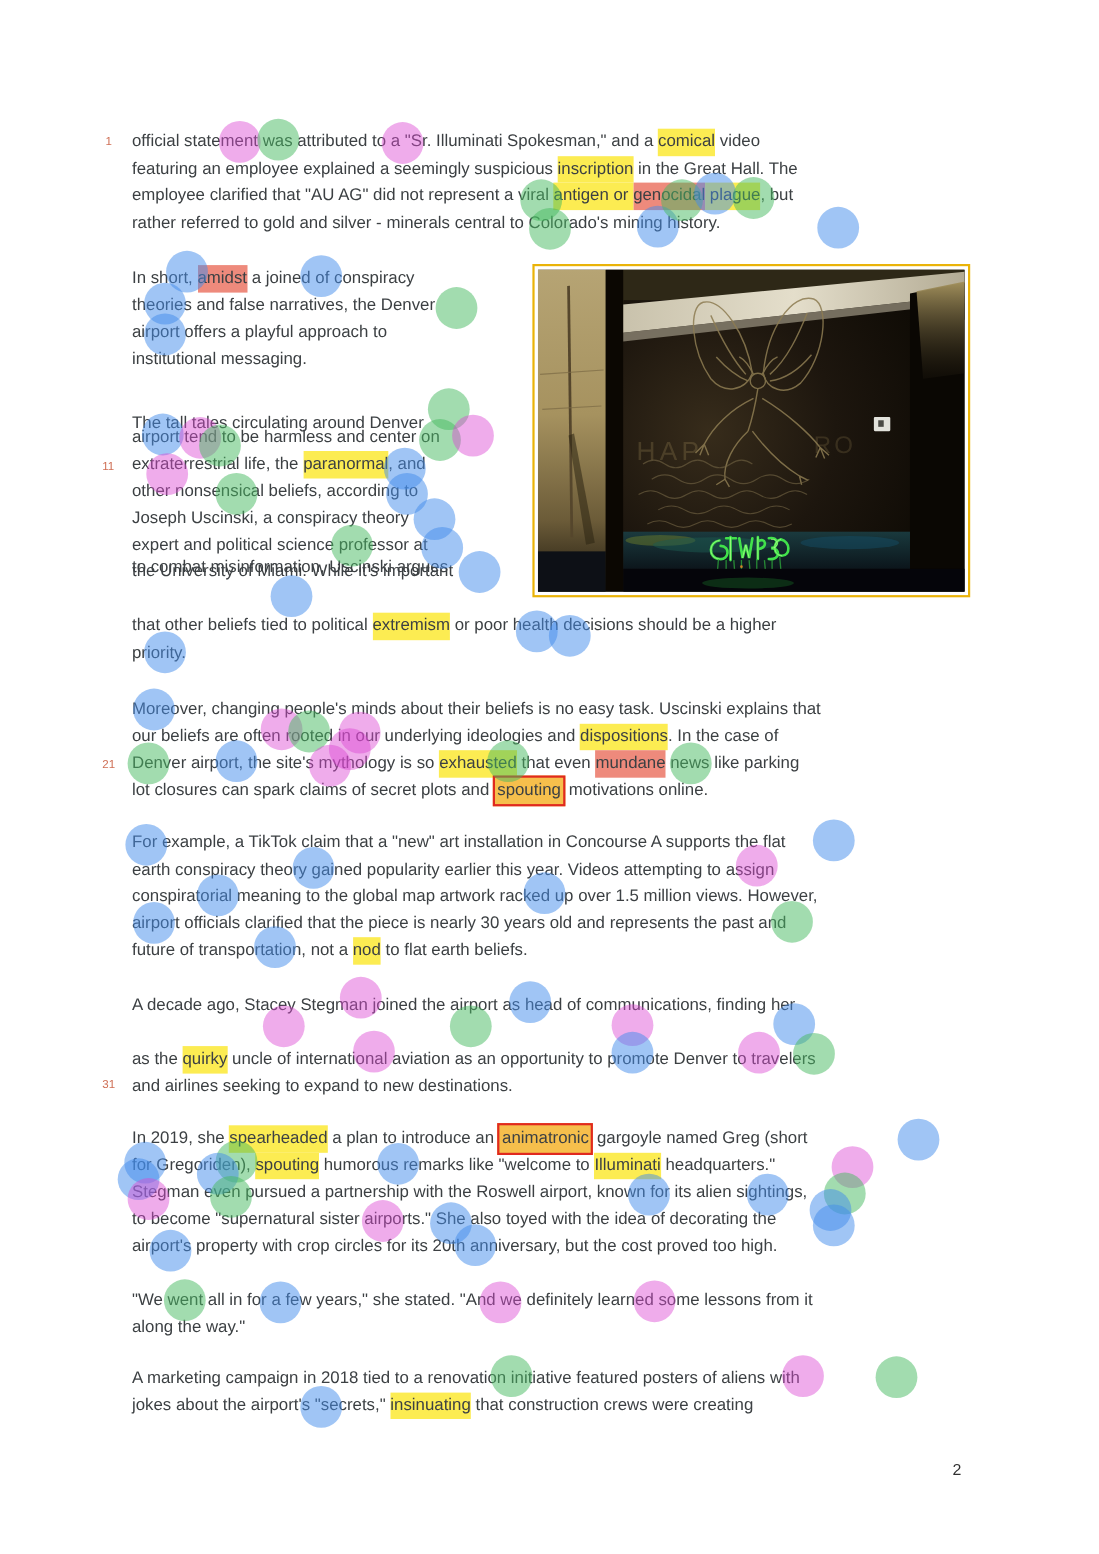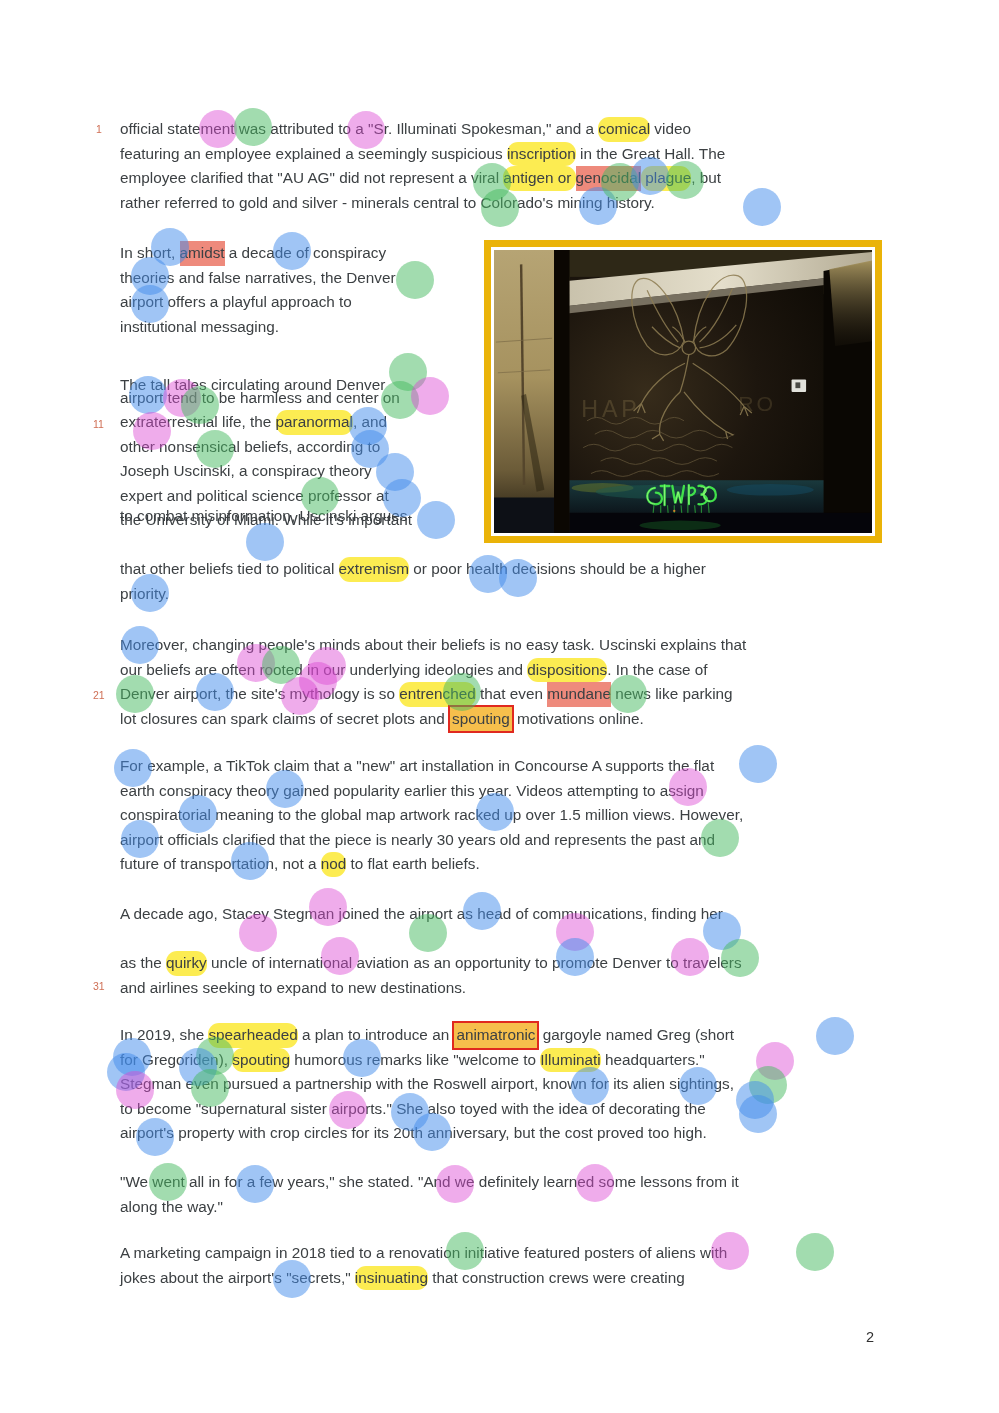--- a/index.html
+++ b/index.html
@@ -1,27 +1,27 @@
 <!DOCTYPE html>
 <html><head>
 <meta charset="utf-8">
 <style>
   html,body{margin:0;padding:0;background:#ffffff;}
   .page{position:relative;width:999px;height:1413px;background:#ffffff;overflow:hidden;
         font-family:"Liberation Sans",sans-serif;}
   .tline{position:absolute;white-space:pre;font-size:15.3px;line-height:24.5px;height:24.5px;color:#3c4043;}
   .tline span{display:inline-block;}
-  .hl-y{background:#fcec52;border-radius:11px;}
+  .hl-y{background:#fcec52;}
   .hl-s{background:#ee8a7c;}
   .hl-b{background:#f6bf4c;border:2px solid #e0291f;padding:0 2px;margin:-2px -1px;}
   .lineno{position:absolute;font-size:10.5px;color:#cf6f55;}
   .dot{position:absolute;border-radius:50%;pointer-events:none;}
   .pagenum{position:absolute;left:866px;top:1329px;font-size:14.5px;color:#303030;}
   .photo{position:absolute;left:484px;top:240px;width:398px;height:303px;margin:0;
-         background:#fff;border:7px solid #eab308;box-sizing:border-box;padding:3px;}
+         background:#fff;border:2px solid #eab308;box-sizing:border-box;padding:3px;}
   .photo svg{display:block;width:100%;height:100%;}
 </style>
 </head>
 <body>
 
 <div class="page">
 
   <figure class="photo">
     <svg viewBox="0 0 390 295" preserveAspectRatio="none">
       <defs>
@@ -132,37 +132,37 @@
 
   <div class="pagenum">2</div>
 <div class="lineno" style="left: 96px; top: 123px;">1</div>
     <div class="lineno" style="left: 93px; top: 418px;">11</div>
     <div class="lineno" style="left: 93px; top: 689px;">21</div>
     <div class="lineno" style="left: 93px; top: 980px;">31</div>
     <div class="tline" style="left: 120px; top: 117px;"><span>official statement was attributed to a "Sr. Illuminati Spokesman," and a </span><span class="hl-y">comical</span><span> video</span></div>
     <div class="tline" style="left: 120px; top: 141.5px;"><span>featuring an employee explained a seemingly suspicious </span><span class="hl-y">inscription</span><span> in the Great Hall. The</span></div>
     <div class="tline" style="left: 120px; top: 166px;"><span>employee clarified that "AU AG" did not represent a viral </span><span class="hl-y">antigen or </span><span class="hl-s">genocidal</span><span class="hl-y"> plague</span><span>, but</span></div>
     <div class="tline" style="left: 120px; top: 190.5px;"><span>rather referred to gold and silver - minerals central to Colorado's mining history.</span></div>
-    <div class="tline" style="left: 120px; top: 241px;"><span>In short, </span><span class="hl-s">amidst</span><span> a decade of conspiracy</span></div>
+    <div class="tline" style="left: 120px; top: 241px;"><span>In short, </span><span class="hl-s">amidst</span><span> a joined of conspiracy</span></div>
     <div class="tline" style="left: 120px; top: 265.5px;"><span>theories and false narratives, the Denver</span></div>
     <div class="tline" style="left: 120px; top: 290px;"><span>airport offers a playful approach to</span></div>
     <div class="tline" style="left: 120px; top: 314.5px;"><span>institutional messaging.</span></div>
     <div class="tline" style="left: 120px; top: 361px; margin-top: 12px;"><span>The tall tales circulating around Denver</span></div>
     <div class="tline" style="left: 120px; top: 385.5px;"><span>airport tend to be harmless and center on</span></div>
     <div class="tline" style="left: 120px; top: 410px;"><span>extraterrestrial life, the </span><span class="hl-y">paranormal</span><span>, and</span></div>
     <div class="tline" style="left: 120px; top: 434.5px;"><span>other nonsensical beliefs, according to</span></div>
     <div class="tline" style="left: 120px; top: 459px;"><span>Joseph Uscinski, a conspiracy theory</span></div>
     <div class="tline" style="left: 120px; top: 483.5px;"><span>expert and political science professor at</span></div>
     <div class="tline" style="left: 120px; top: 508px;"><span>the University of Miami. While it's important</span></div>
     <div class="tline" style="left: 120px; top: 504px;"><span>to combat misinformation, Uscinski argues</span></div>
     <div class="tline" style="left: 120px; top: 557px;"><span>that other beliefs tied to political </span><span class="hl-y">extremism</span><span> or poor health decisions should be a higher</span></div>
     <div class="tline" style="left: 120px; top: 581.5px;"><span>priority.</span></div>
     <div class="tline" style="left: 120px; top: 633px;"><span>Moreover, changing people's minds about their beliefs is no easy task. Uscinski explains that</span></div>
     <div class="tline" style="left: 120px; top: 657.5px;"><span>our beliefs are often rooted in our underlying ideologies and </span><span class="hl-y">dispositions</span><span>. In the case of</span></div>
-    <div class="tline" style="left: 120px; top: 682px;"><span>Denver airport, the site's mythology is so </span><span class="hl-y">entrenched</span><span> that even </span><span class="hl-s">mundane</span><span> news like parking</span></div>
+    <div class="tline" style="left: 120px; top: 682px;"><span>Denver airport, the site's mythology is so </span><span class="hl-y">exhausted</span><span> that even </span><span class="hl-s">mundane</span><span> news like parking</span></div>
     <div class="tline" style="left: 120px; top: 706.5px;"><span>lot closures can spark claims of secret plots and </span><span class="hl-b">spouting</span><span> motivations online.</span></div>
     <div class="tline" style="left: 120px; top: 754px;"><span>For example, a TikTok claim that a "new" art installation in Concourse A supports the flat</span></div>
     <div class="tline" style="left: 120px; top: 778.5px;"><span>earth conspiracy theory gained popularity earlier this year. Videos attempting to assign</span></div>
     <div class="tline" style="left: 120px; top: 803px; text-align: right;"><span>conspiratorial meaning to the global map artwork racked up over 1.5 million views. However,</span></div>
     <div class="tline" style="left: 120px; top: 827.5px;"><span>airport officials clarified that the piece is nearly 30 years old and represents the past and</span></div>
     <div class="tline" style="left: 120px; top: 852px;"><span>future of transportation, not a </span><span class="hl-y">nod</span><span> to flat earth beliefs.</span></div>
     <div class="tline" style="left: 120px; top: 902px;"><span>A decade ago, Stacey Stegman joined the airport as head of communications, finding her</span></div>
     <div class="tline" style="left: 120px; top: 951px;"><span>as the </span><span class="hl-y">quirky</span><span> uncle of international aviation as an opportunity to promote Denver to travelers</span></div>
     <div class="tline" style="left: 120px; top: 975.5px;"><span>and airlines seeking to expand to new destinations.</span></div>
     <div class="tline" style="left: 120px; top: 1023px;"><span>In 2019, she </span><span class="hl-y">spearheaded</span><span> a plan to introduce an </span><span class="hl-b">animatronic</span><span> gargoyle named Greg (short</span></div>

